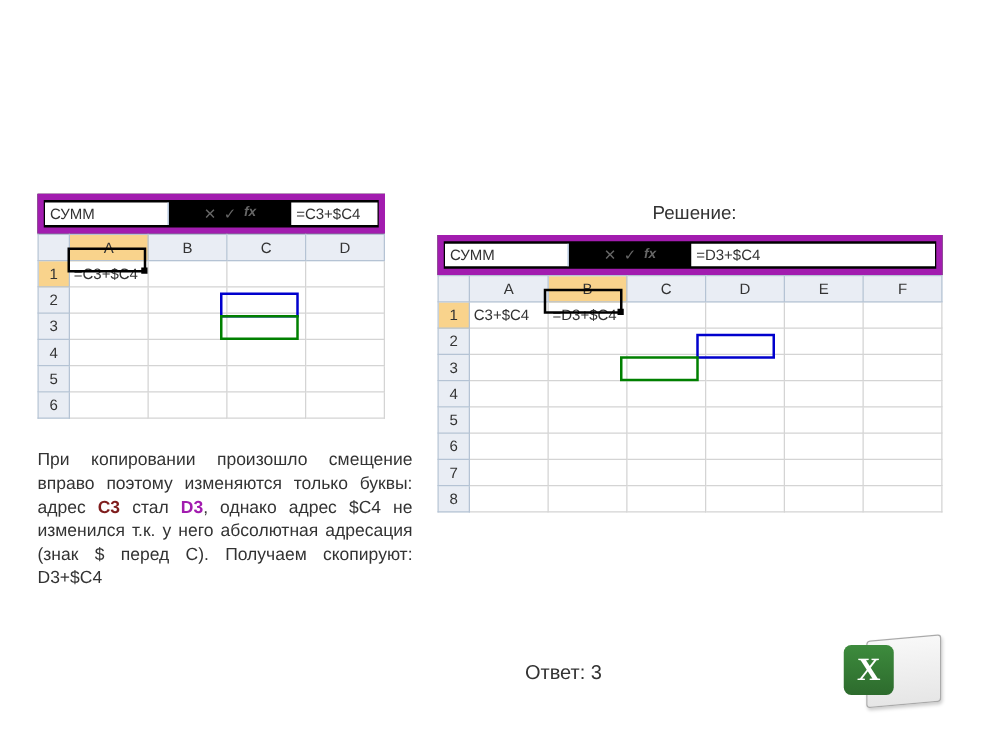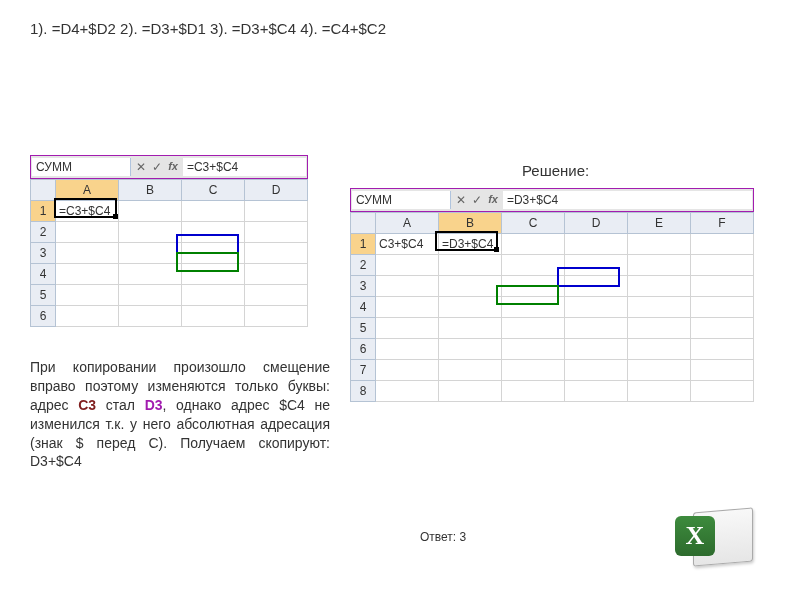--- a/index.html
+++ b/index.html
@@ -27,24 +27,25 @@
     margin-bottom: 12px;
   }
   .excel-shot {
     position: relative;
     display: inline-block;
     background: #fff;
   }
   .formula-bar {
     display: flex;
     align-items: center;
-    background: #e5e5e5;
-    border: 1px solid #a21caf;
+    background: #000000;
+    border: 5px solid #a21caf;
     height: 22px;
     font-size: 12px;
+    gap: 23px;
   }
   .name-box {
     width: 90px;
     padding: 0 4px;
     border-right: 1px solid #b0c4de;
     background: #fff;
     height: 18px;
     line-height: 18px;
     margin: 1px;
   }
@@ -120,21 +121,21 @@
     width: 300px;
     font-size: 14px;
     line-height: 1.35;
     text-align: justify;
   }
   .explanation .c3 { color: #7f1d1d; font-weight: bold; }
   .explanation .d3 { color: #a21caf; font-weight: bold; }
   .answer {
     position: absolute;
     left: 420px; top: 530px;
-    font-size: 12px;
+    font-size: 16px;
   }
   .excel-logo {
     position: absolute;
     right: 45px; bottom: 32px;
     width: 80px; height: 64px;
   }
   .excel-logo .book {
     position: absolute;
     left: 18px; top: 6px;
     width: 58px; height: 52px;
@@ -155,21 +156,20 @@
     font-weight: bold;
     font-family: "Times New Roman", serif;
     text-align: center;
     line-height: 40px;
   }
 </style>
 </head>
 <body>
 
 <div class="page">
-  <div class="options">1). =D4+$D2    2). =D3+$D1    3). =D3+$C4    4). =C4+$C2</div>
 </div>
 
 <div class="solution-label">Решение:</div>
 
 <div class="excel-shot shot1">
   <div class="formula-bar">
     <div class="name-box">СУММ</div>
     <div class="fbar-btns">
       <span>✕</span>
       <span>✓</span>

